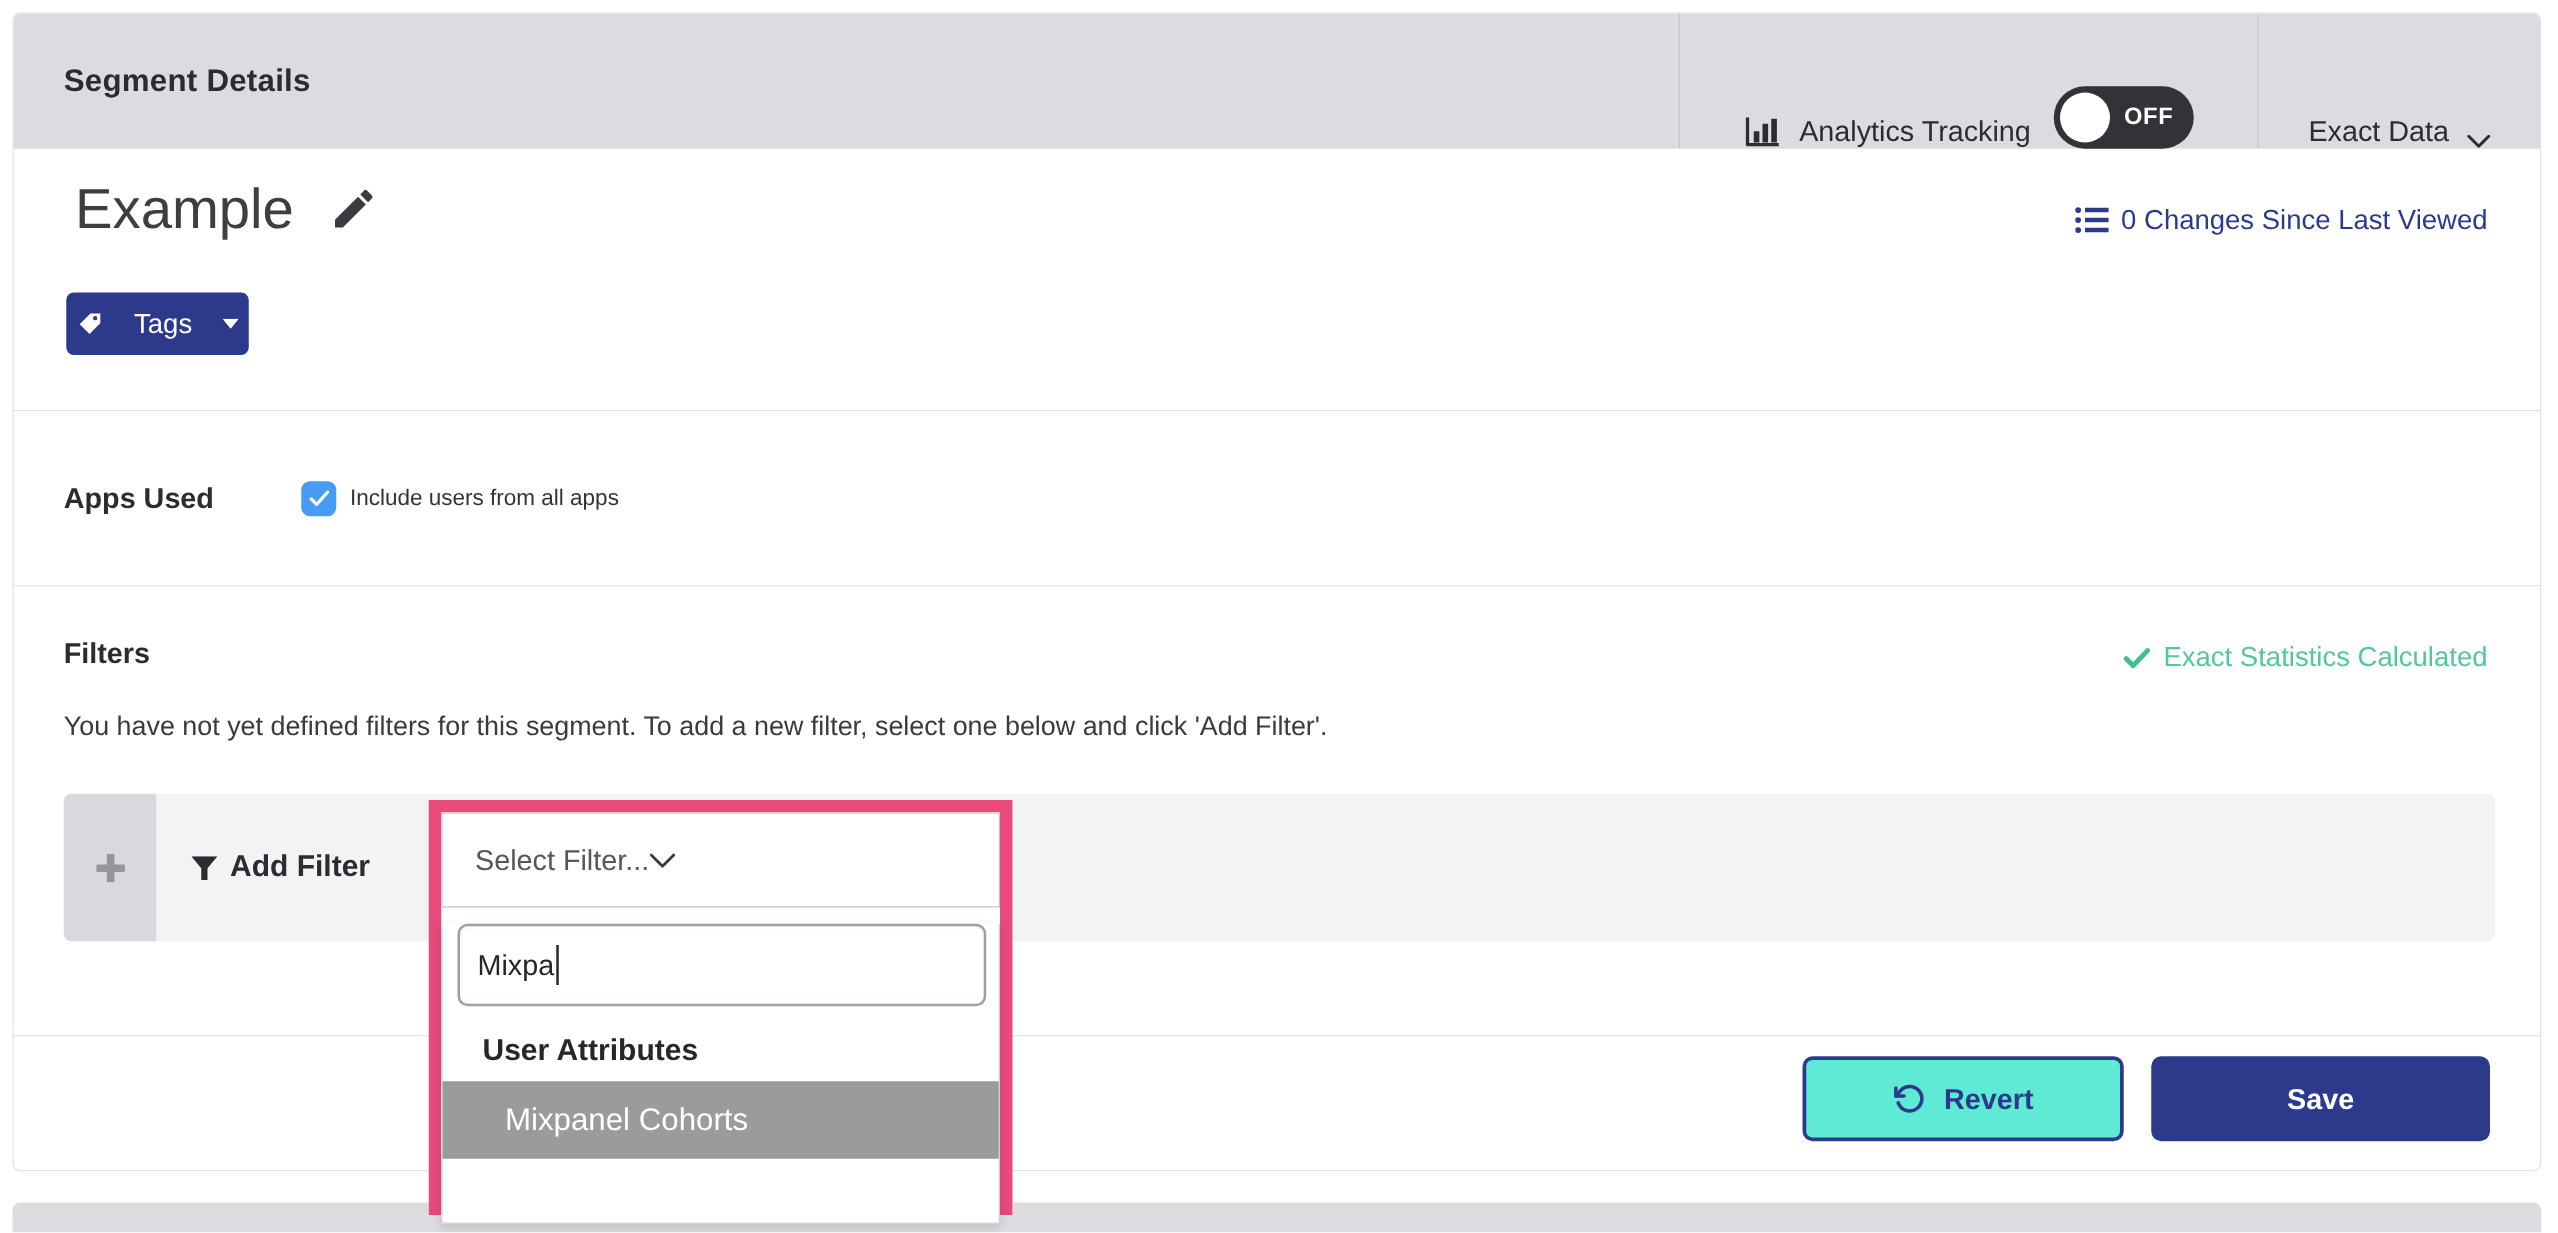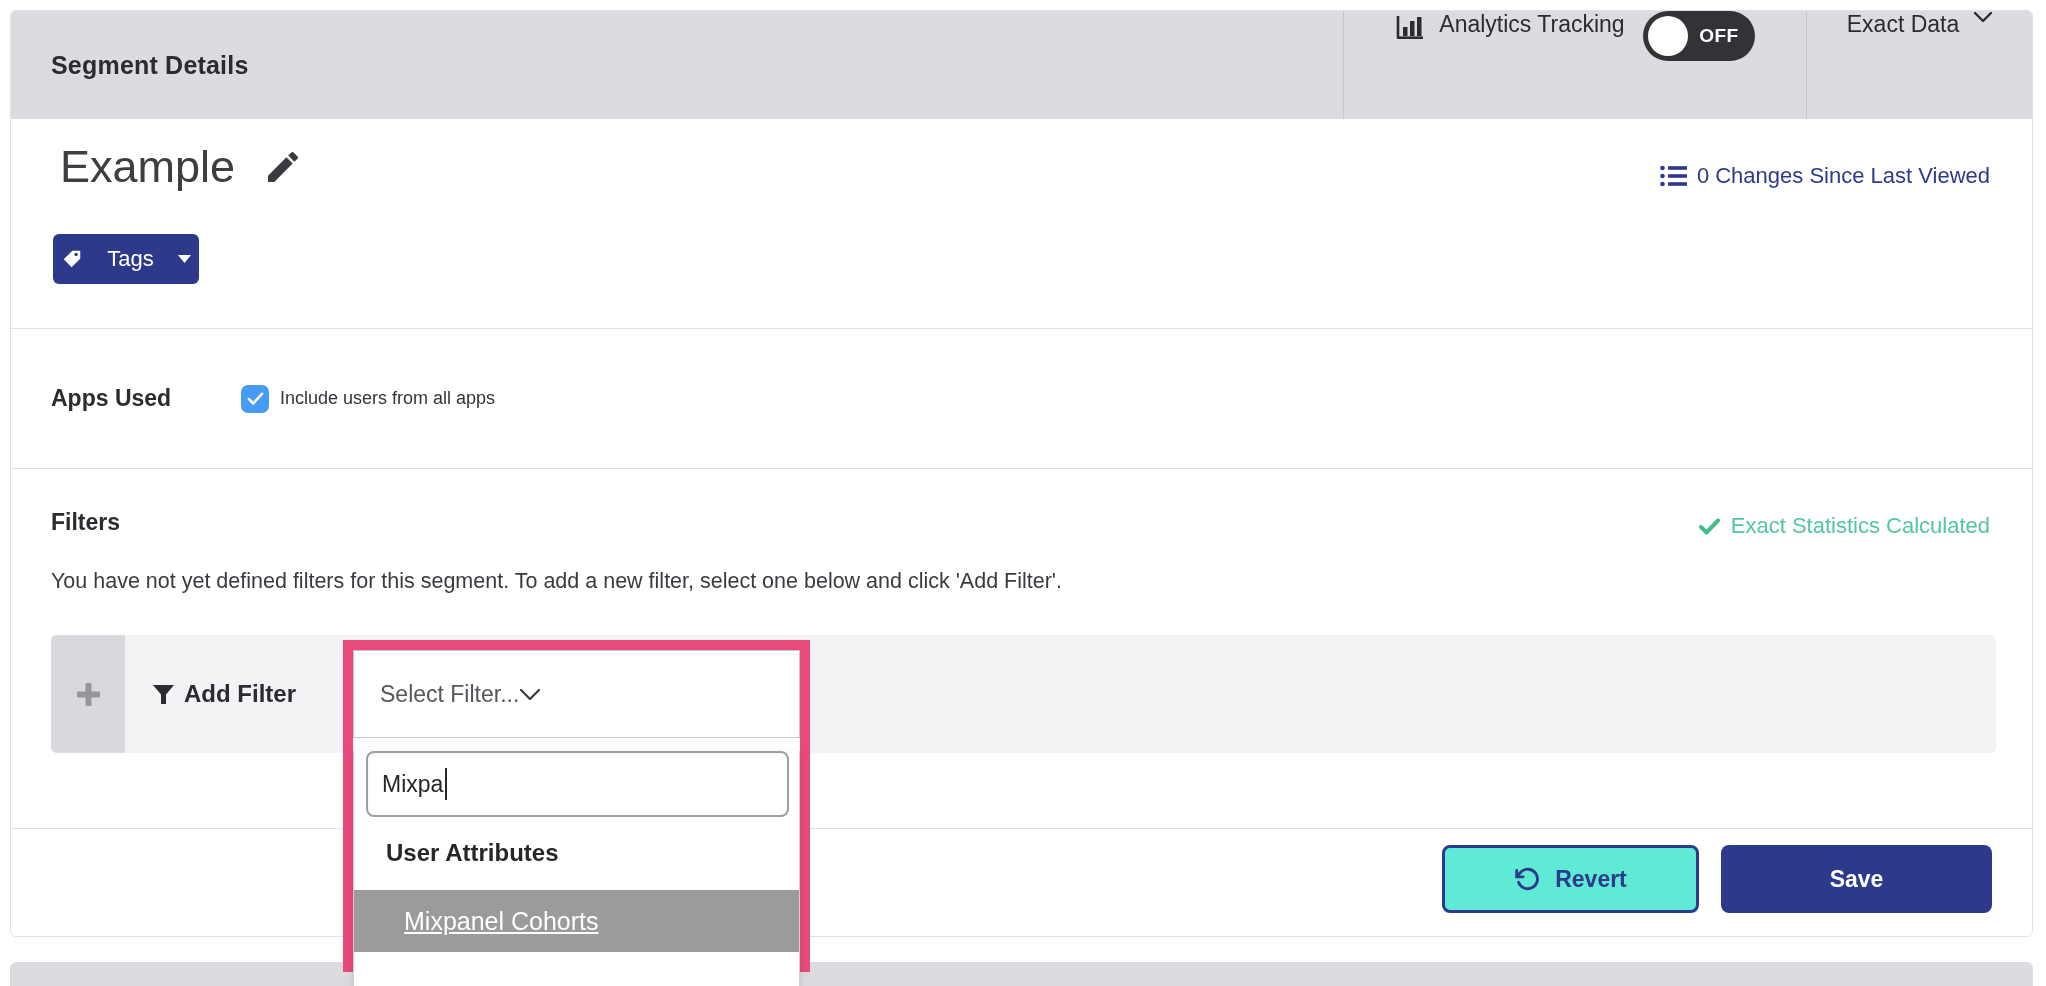--- a/index.html
+++ b/index.html
@@ -8,21 +8,21 @@
 
   
   .card { position:absolute; left:10px; top:10px; width:2023px; height:927px;
           background:#fff; border:1px solid #e2e2e6; border-radius:6px; z-index:1; }
 
   
   .hdr { position:relative; height:108px; background:#dcdce0; border-radius:5px 5px 0 0;padding-left:24px; }
   .hdr-title { position:absolute; left:40px; top:0; height:108px; display:flex; align-items:center;
                font-size:25px; font-weight:700; color:#2b2b30; letter-spacing:.2px; }
   .hgroup { position:absolute; top:0; height:108px; border-left:1px solid #c6c6cb;
-            display:flex; align-items:flex-start; justify-content:center; }
+            display:flex; align-items:flex-end; justify-content:center; }
   .hg-analytics { left:1332px; width:463px; gap:14px; }
   .hg-userdata { left:1795px; width:227px; gap:14px; }
   .hlabel { font-size:23px; font-weight:500; color:#2b2b30; }
   .toggle { position:relative; width:112px; height:50px; border-radius:25px; background:#323237;
             display:flex; align-items:center; margin-left:4px; cursor:pointer; }
   .knob { position:absolute; left:5px; top:5px; width:40px; height:40px; border-radius:50%; background:#fff; }
   .toggle-text { position:absolute; right:16px; color:#fff; font-size:19px; font-weight:700; letter-spacing:.5px; }
 
   
   .sec-a { position:relative; height:209px; }
@@ -61,33 +61,33 @@
   .revert-btn { right:333px; width:257px; background:#5eead4; border:3px solid #2d3a8c; color:#2d3a8c; gap:15px; }
   .save-btn { right:40px; width:271px; background:#2d3a8c; border:none; color:#fff; }
 
   
   .bottom-strip { position:absolute; left:10px; top:962px; width:2023px; height:24px;
                   background:#dcdce0; border-radius:6px 6px 0 0; z-index:0; }
 
   
   .pink-box { position:absolute; left:343px; top:640px; width:467px; height:332px;
               border:10px solid #e84a7b; background:#fff; z-index:5; }
-  .sel-box { position:relative; height:88px; background:#fff; border:1px solid #c6c6cb;
+  .sel-box { position:relative; height:76px; background:#fff; border:1px solid #c6c6cb;
              display:flex; align-items:center; padding:0 26px; cursor:pointer; }
   .sel-value { font-size:23px; color:#56565c; }
   .sel-box svg { margin-left:auto; }
   .dropdown-panel { height:240px; background:#fff; border:1px solid #cfcfd3; border-top:none;
                     box-shadow:0 3px 8px rgba(0,0,0,0.12); }
   .search-field { margin:13px 10px 0 12px; height:66px; border:2px solid #9aa0a8; border-radius:8px;
                   background:#fff; display:flex; align-items:center; padding-left:14px;
                   font-size:23px; color:#26262b; box-shadow:inset 0 1px 3px rgba(0,0,0,0.06); }
   .caret-bar { display:inline-block; width:2px; height:32px; background:#26262b; margin-left:2px; }
   .group-header { margin:22px 0 0 32px; font-size:24px; font-weight:700; color:#26262b; }
-  .option-highlight { margin-top:23px; height:62px; background:#9b9b9b; color:#fff; font-size:25px;
-                      display:flex; align-items:center; padding-left:50px; cursor:pointer;text-decoration:underline; }
+  .option-highlight { margin-top:10px; height:62px; background:#9b9b9b; color:#fff; font-size:25px;
+                      display:flex; align-items:center; padding-left:50px; cursor:pointer; }
 
   svg { display:block; flex:none; }
 </style>
 </head>
 <body>
 
 <div class="screen">
 
   <div class="card">
 

